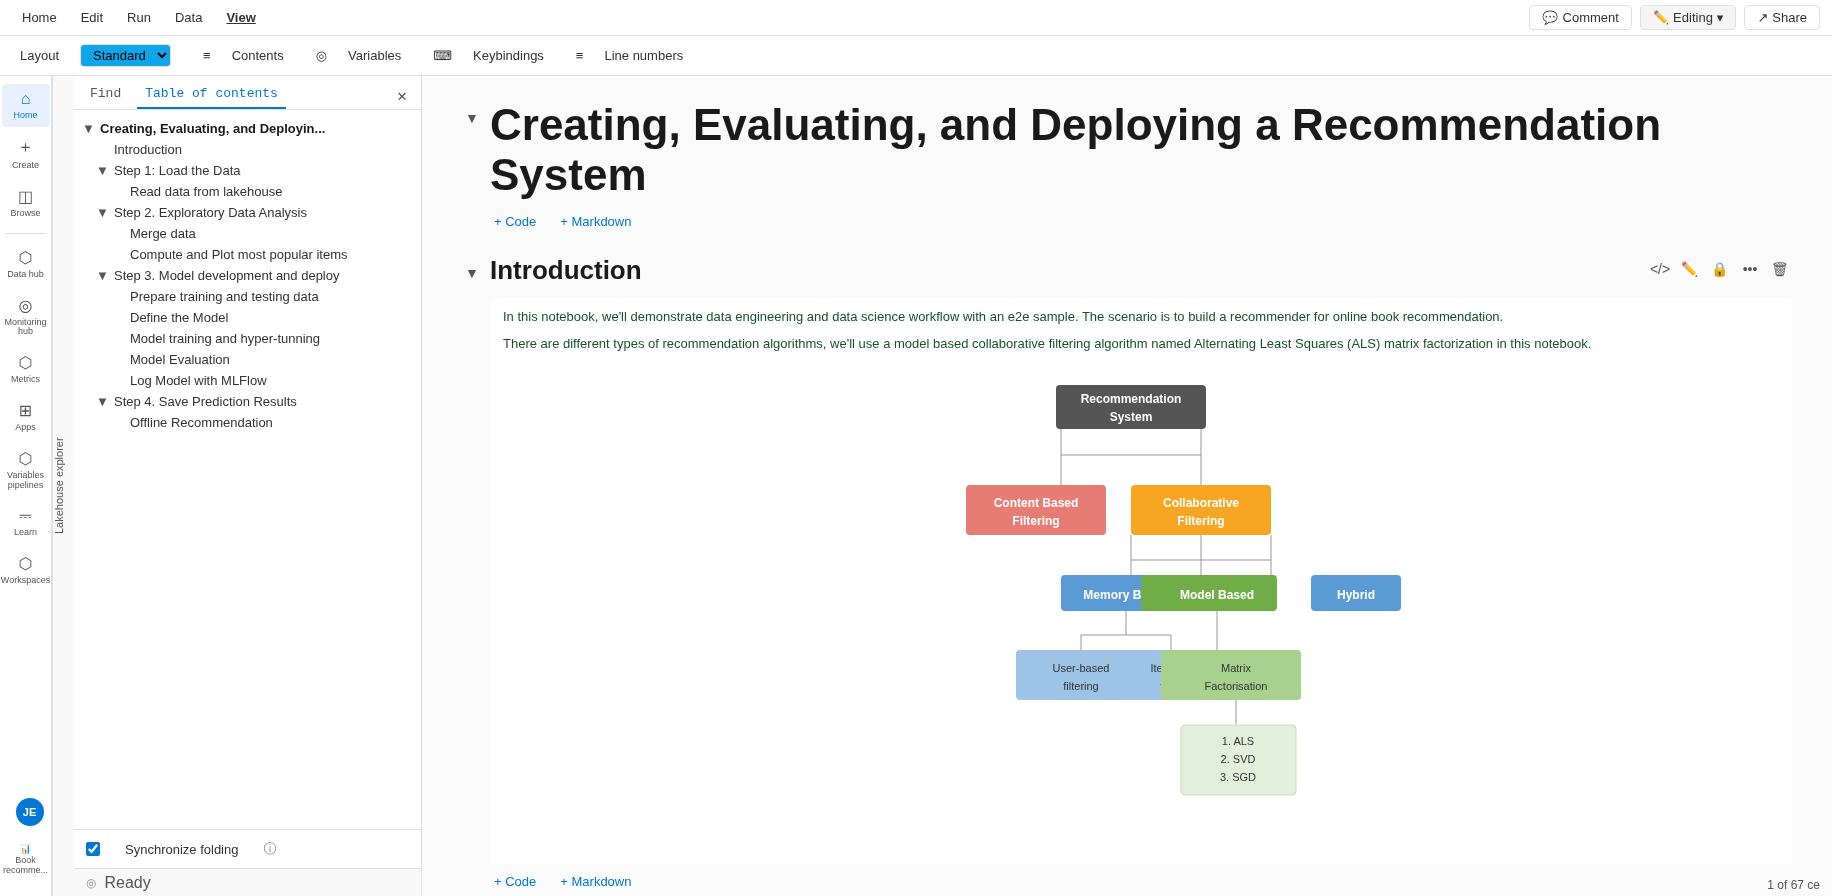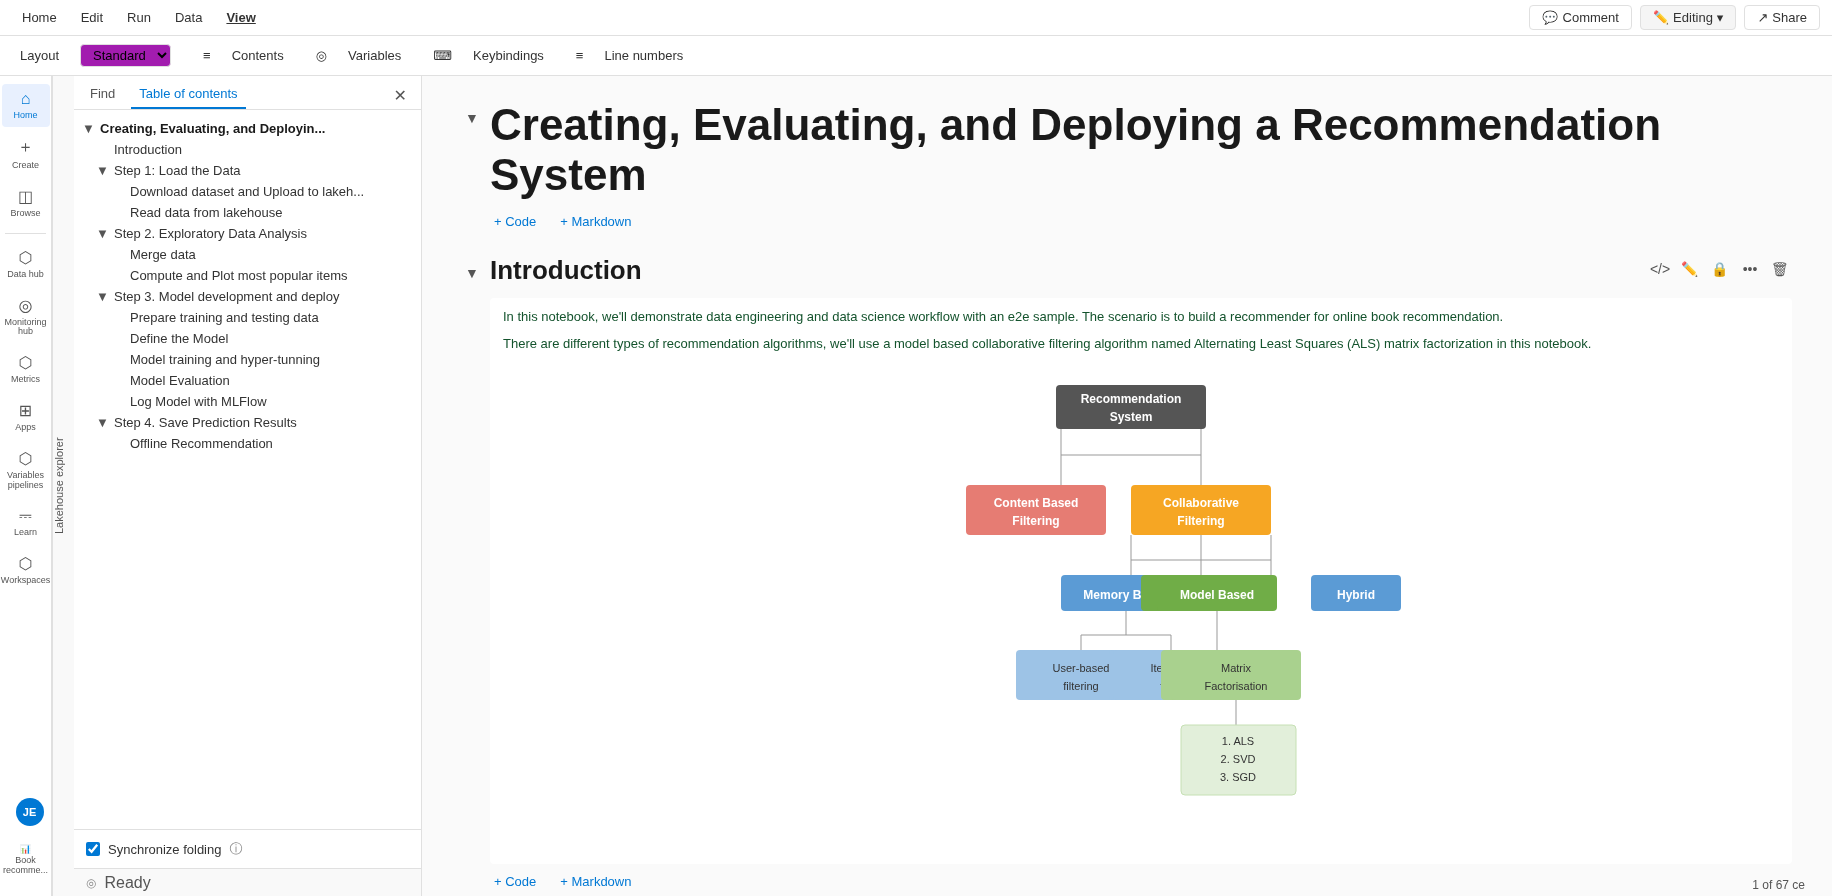--- a/index.html
+++ b/index.html
@@ -31,21 +31,21 @@
       display: flex; align-items: center; background: #fff;
       border-bottom: 1px solid #e0e0e0; padding: 4px 12px; height: 40px; gap: 16px;
     }
     .toolbar-item {
       display: flex; align-items: center; gap: 21px; cursor: pointer;
       font-size: 13px; color: #333; padding: 4px 8px; border-radius: 4px;
     }
     .toolbar-label { font-size: 13px; }
     .layout-select {
       border: 1px solid #e0e0e0; border-radius: 4px; padding: 2px 8px;
-      font-size: 13px; background: #a21caf; cursor: pointer;
+      font-size: 13px; background: #0ea5e9; cursor: pointer;
     }
 
     
     .main-layout {
       display: flex; flex: 1; overflow: hidden;
     }
 
     
     .left-nav {
       width: 52px; background: #fff; border-right: 1px solid #e0e0e0;
@@ -83,21 +83,21 @@
       border-right: 1px solid #e0e0e0; width: 22px; background: #f9f9f9;
     }
     .sidebar-content {
       display: flex; flex: 1; overflow: hidden;
     }
     .sidebar-inner {
       flex: 1; display: flex; flex-direction: column; overflow: hidden;
     }
     .sidebar-tabs {
       display: flex; align-items: center; padding: 6px 8px 0;
-      border-bottom: 1px solid #e0e0e0; gap: 8px;
+      border-bottom: 1px solid #e0e0e0; gap: 8px; font-family: Liberation Mono, monospace;
     }
     .sidebar-tab {
       padding: 4px 8px 6px; cursor: pointer; font-size: 13px; color: #555;
       border-bottom: 2px solid transparent;
     }
     .sidebar-tab.active {
       color: #0078d4; border-bottom: 2px solid #0078d4; font-weight: 500;
     }
     .sidebar-close {
       margin-left: auto; cursor: pointer; color: #555; font-size: 16px;
@@ -113,21 +113,21 @@
       cursor: pointer; border-radius: 3px; font-size: 13px;
     }
     .toc-toggle { width: 16px; flex-shrink: 0; color: #555; margin-right: 2px; }
     .toc-text { flex: 1; color: #333; }
     .toc-root { font-weight: 700; color: #1a1a1a; }
     .toc-indent-1 { padding-left: 18px; }
     .toc-indent-2 { padding-left: 34px; }
 
     
     .sync-folding {
-      display: flex; align-items: center; padding: 10px 12px; gap: 8px;
+      display: flex; align-items: center; padding: 10px 12px; gap: 25px;
       border-top: 1px solid #e0e0e0; background: #fff;
     }
     .sync-checkbox {
       width: 14px; height: 14px; accent-color: #0078d4;
     }
     .sync-label { font-size: 13px; color: #333; }
     .sync-info { color: #888; font-size: 13px; cursor: help; }
 
     
     .status-bar {
@@ -188,21 +188,21 @@
 
     
     .dataset-bar {
       display: flex; align-items: center; gap: 8px;
       background: #f5f5f5; border: 1px solid #e0e0e0; border-radius: 4px;
       padding: 6px 12px; font-size: 12px; color: #555; margin-top: 12px;
     }
 
     
     .page-count {
-      position: fixed; bottom: 4px; right: 27px;
+      position: fixed; bottom: 4px; right: 12px;
       font-size: 12px; color: #555;
     }
 
     .notebook-header-row {
       display: flex; align-items: flex-start; gap: 8px;
     }
   </style>
 </head>
 <body>
 
@@ -328,24 +328,20 @@
             <span class="toc-toggle">&nbsp;</span>
             <span class="toc-text">Introduction</span>
           </div>
 
           <div class="toc-item toc-indent-1">
             <span class="toc-toggle">▼</span>
             <span class="toc-text">Step 1: Load the Data</span>
           </div>
           <div class="toc-item toc-indent-2">
             <span class="toc-toggle">&nbsp;</span>
-            <span class="toc-text">Download dataset and Upload to lakeh...</span>
-          </div>
-          <div class="toc-item toc-indent-2">
-            <span class="toc-toggle">&nbsp;</span>
             <span class="toc-text">Read data from lakehouse</span>
           </div>
 
           <div class="toc-item toc-indent-1">
             <span class="toc-toggle">▼</span>
             <span class="toc-text">Step 2. Exploratory Data Analysis</span>
           </div>
           <div class="toc-item toc-indent-2">
             <span class="toc-toggle">&nbsp;</span>
             <span class="toc-text">Merge data</span>

